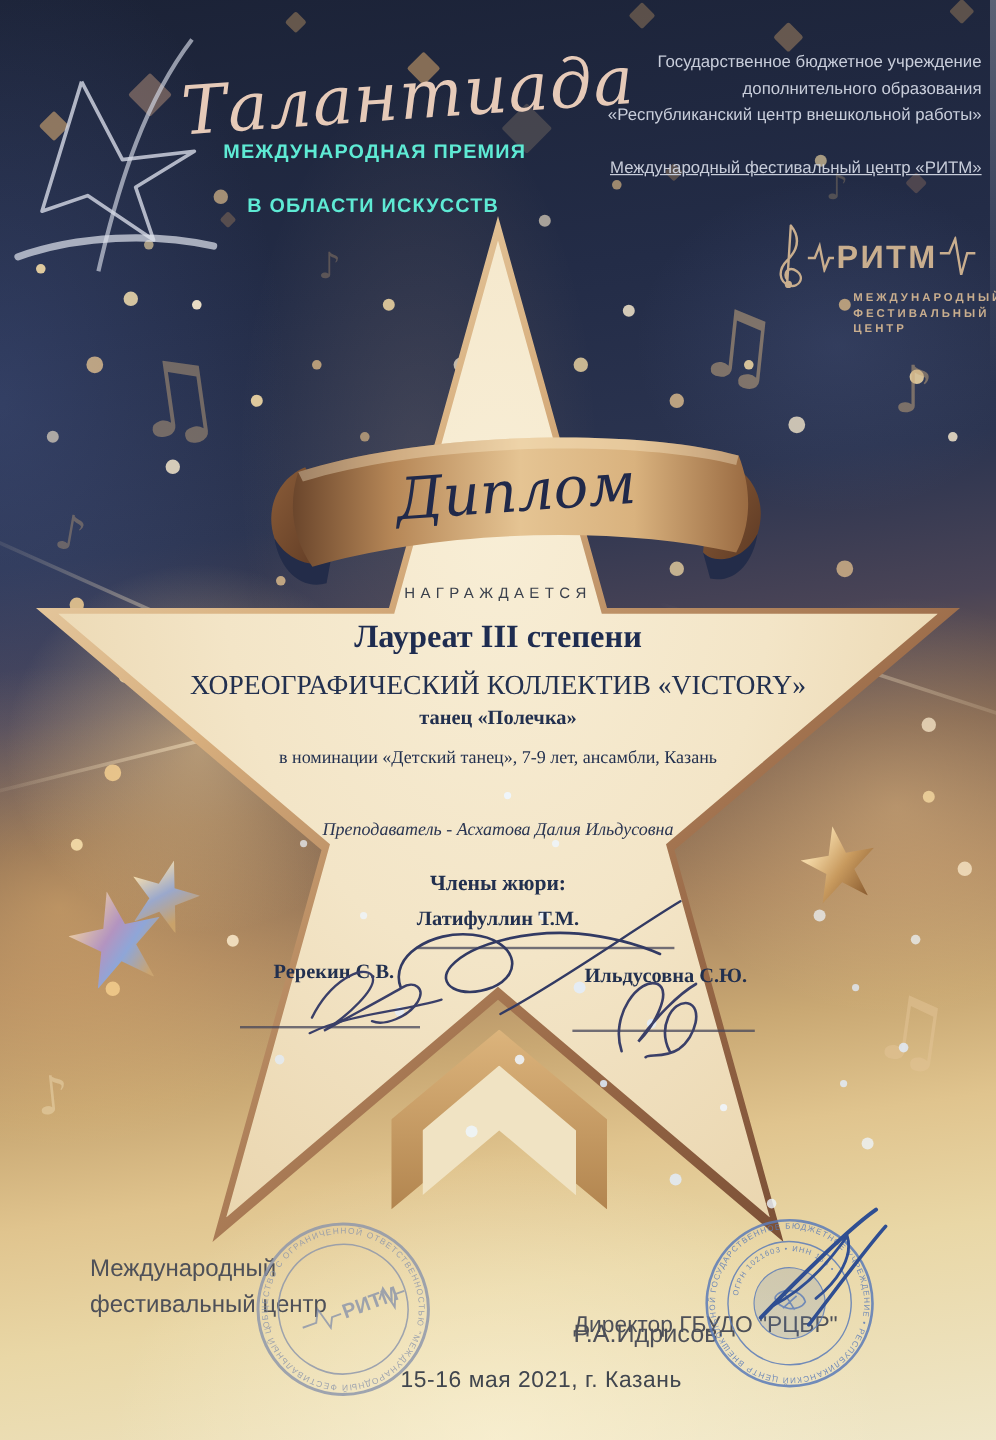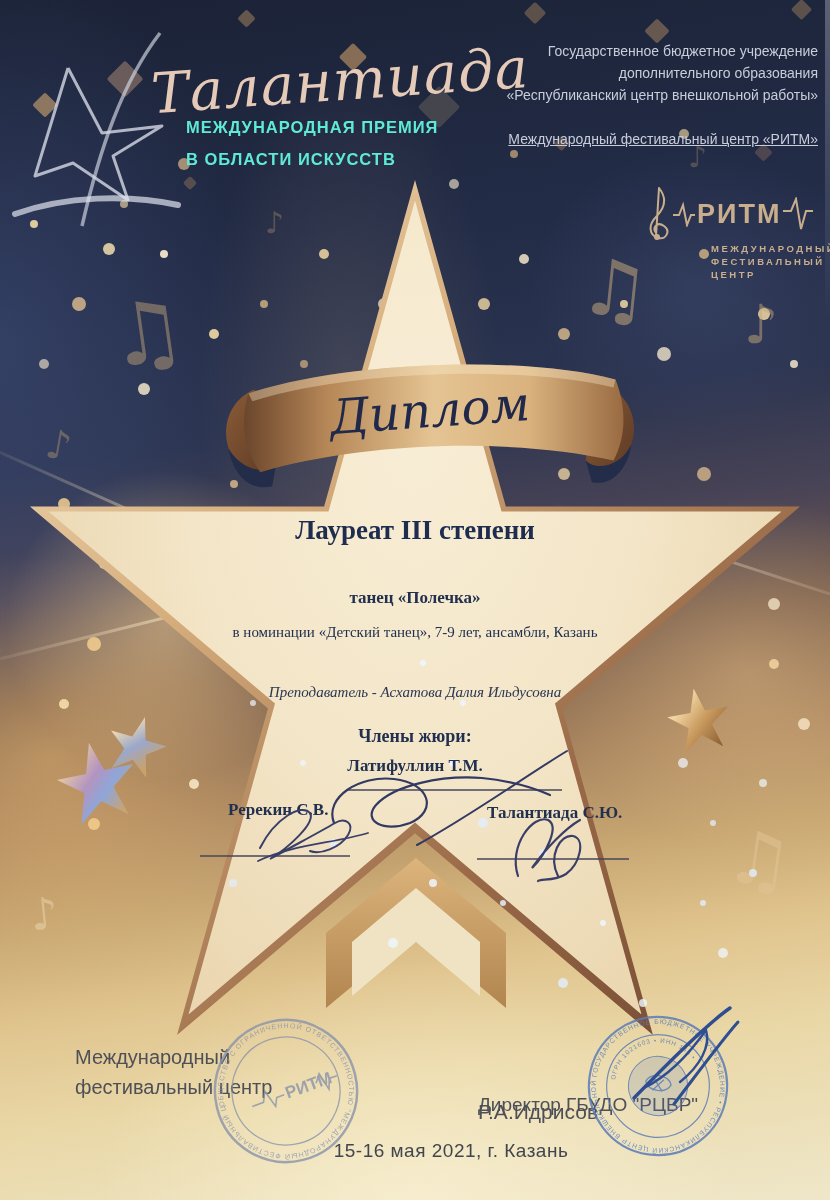--- a/index.html
+++ b/index.html
@@ -144,21 +144,21 @@
   <span class="abs note" style="left:30px;top:892px;font-size:44px;color:rgba(235,215,175,.5);transform:rotate(-6deg);z-index:7;">♪</span>
 
   <svg class="abs" style="left:10px;top:28px;z-index:8;" width="175" height="205" viewBox="0 0 175 205">
     <polyline points="58,40 92,105 152,98 103,128 118,172 63,135 25,148 58,40" fill="none" stroke="rgba(214,218,230,.8)" stroke-width="3" stroke-linejoin="round"></polyline>
     <path d="M150,5 C112,55 90,120 72,198" fill="none" stroke="rgba(214,218,230,.65)" stroke-width="3.5"></path>
     <path d="M5,186 C55,168 118,166 168,177" fill="none" stroke="rgba(224,228,238,.7)" stroke-width="6" stroke-linecap="round"></path>
   </svg>
 
   <div class="abs script brand-title">Талантиада</div>
   <div class="abs brand-sub" style="top:118px;">МЕЖДУНАРОДНАЯ ПРЕМИЯ</div>
-  <div class="abs brand-sub" style="top:150px;">В ОБЛАСТИ ИСКУССТВ</div>
+  <div class="abs brand-sub" style="top:163px;margin-left:20px;">В ОБЛАСТИ ИСКУССТВ</div>
 
   <div class="abs inst" style="top:40px;">
     <div>Государственное бюджетное учреждение</div>
     <div>дополнительного образования</div>
     <div>«Республиканский центр внешкольной работы»</div>
   </div>
   <div class="abs inst" style="top:128px;text-decoration:underline;">Международный фестивальный центр «РИТМ»</div>
 
   <div class="abs ritm-logo">
     <div class="ritm-row">
@@ -210,41 +210,43 @@
     </defs>
     <path d="M42,42 C18,52 8,78 16,102 C24,124 52,130 64,118 L58,74 Z" fill="url(#rbEnd)"></path>
     <path d="M16,102 C30,126 58,128 64,118 L60,140 C38,146 20,128 16,102 Z" fill="#232c49"></path>
     <path d="M398,38 C422,48 432,74 424,98 C416,120 390,126 378,114 L382,70 Z" fill="url(#rbEnd)"></path>
     <path d="M424,98 C412,122 386,124 378,114 L384,136 C404,140 420,124 424,98 Z" fill="#232c49"></path>
     <path d="M36,46 C140,12 320,8 408,32 C420,62 418,92 406,114 C300,90 150,96 48,126 C30,100 28,72 36,46 Z" fill="url(#rbMain)"></path>
     <path d="M36,46 C140,12 320,8 408,32 L406,40 C318,18 142,22 40,54 Z" fill="rgba(255,240,210,.35)"></path>
   </svg>
   <div class="abs script ribbon-title">Диплом</div>
 
+  <div class="abs ctext" style="top:487px;font-size:12.5px;letter-spacing:4.5px;color:#3a404c;">НАГРАЖДАЕТСЯ</div>
   <div class="abs ctext serif" style="top:515px;font-size:27px;font-weight:bold;color:#1e2c50;">Лауреат III степени</div>
+  <div class="abs ctext serif" style="top:558px;font-size:23px;">ХОРЕОГРАФИЧЕСКИЙ КОЛЛЕКТИВ «VICTORY»</div>
   <div class="abs ctext serif" style="top:588px;font-size:17px;font-weight:bold;">танец «Полечка»</div>
   <div class="abs ctext serif" style="top:624px;font-size:15px;">в номинации «Детский танец», 7-9 лет, ансамбли, Казань</div>
   <div class="abs ctext serif" style="top:684px;font-size:15px;font-style:italic;color:#2b3652;">Преподаватель - Асхатова Далия Ильдусовна</div>
   <div class="abs ctext serif" style="top:726px;font-size:18px;font-weight:bold;">Члены жюри:</div>
 
   <div class="abs ctext serif" style="top:756px;font-size:17px;font-weight:bold;">Латифуллин Т.М.</div>
   <div class="abs sig-line" style="left:347px;top:789px;width:215px;"></div>
   <svg class="abs sig" style="left:322px;top:745px;" width="250" height="105" viewBox="0 0 250 105">
     <path d="M12,78 C2,52 38,30 72,34 C108,38 116,66 88,78 C62,88 40,76 54,60 C72,40 120,30 160,33 C190,36 210,42 228,50" fill="none" stroke="#323a63" stroke-width="2.2" stroke-linecap="round"></path>
     <path d="M95,100 C150,70 205,30 245,6" fill="none" stroke="#323a63" stroke-width="2" stroke-linecap="round"></path>
   </svg>
 
   <div class="abs serif" style="left:228px;top:800px;font-size:17px;font-weight:bold;color:#22304f;z-index:9;">Ререкин С.В.</div>
   <div class="abs sig-line" style="left:200px;top:855px;width:150px;"></div>
   <svg class="abs sig" style="left:240px;top:793px;" width="135" height="74" viewBox="0 0 135 74">
     <path d="M20,55 C35,25 62,10 70,20 C76,30 48,55 30,66 C55,52 78,40 95,30 C105,24 115,30 108,42 C100,55 80,62 70,58" fill="none" stroke="#3a3f68" stroke-width="2" stroke-linecap="round"></path>
     <path d="M18,68 C50,52 95,50 128,40" fill="none" stroke="#3a3f68" stroke-width="1.8" stroke-linecap="round"></path>
   </svg>
 
-  <div class="abs serif" style="left:487px;top:803px;font-size:17px;font-weight:bold;color:#22304f;z-index:9;">Талантиада С.Ю.</div>
+  <div class="abs serif" style="left:487px;top:803px;font-size:17px;font-weight:bold;color:#22304f;z-index:9;">Ильдусовна С.Ю.</div>
   <div class="abs sig-line" style="left:477px;top:858px;width:152px;"></div>
   <svg class="abs sig" style="left:488px;top:806px;" width="108" height="78" viewBox="0 0 108 78">
     <path d="M30,70 C20,40 45,8 60,14 C72,20 58,48 44,62 C58,42 78,22 92,14" fill="none" stroke="#3a3f68" stroke-width="2.2" stroke-linecap="round"></path>
     <path d="M70,70 C60,50 72,28 85,30 C98,33 92,58 78,68 C66,76 52,72 50,75" fill="none" stroke="#3a3f68" stroke-width="2.2" stroke-linecap="round"></path>
   </svg>
 
   <div class="abs foot" style="left:75px;top:1042px;font-size:20px;line-height:30px;">
     <div>Международный</div>
     <div>фестивальный центр</div>
   </div>

